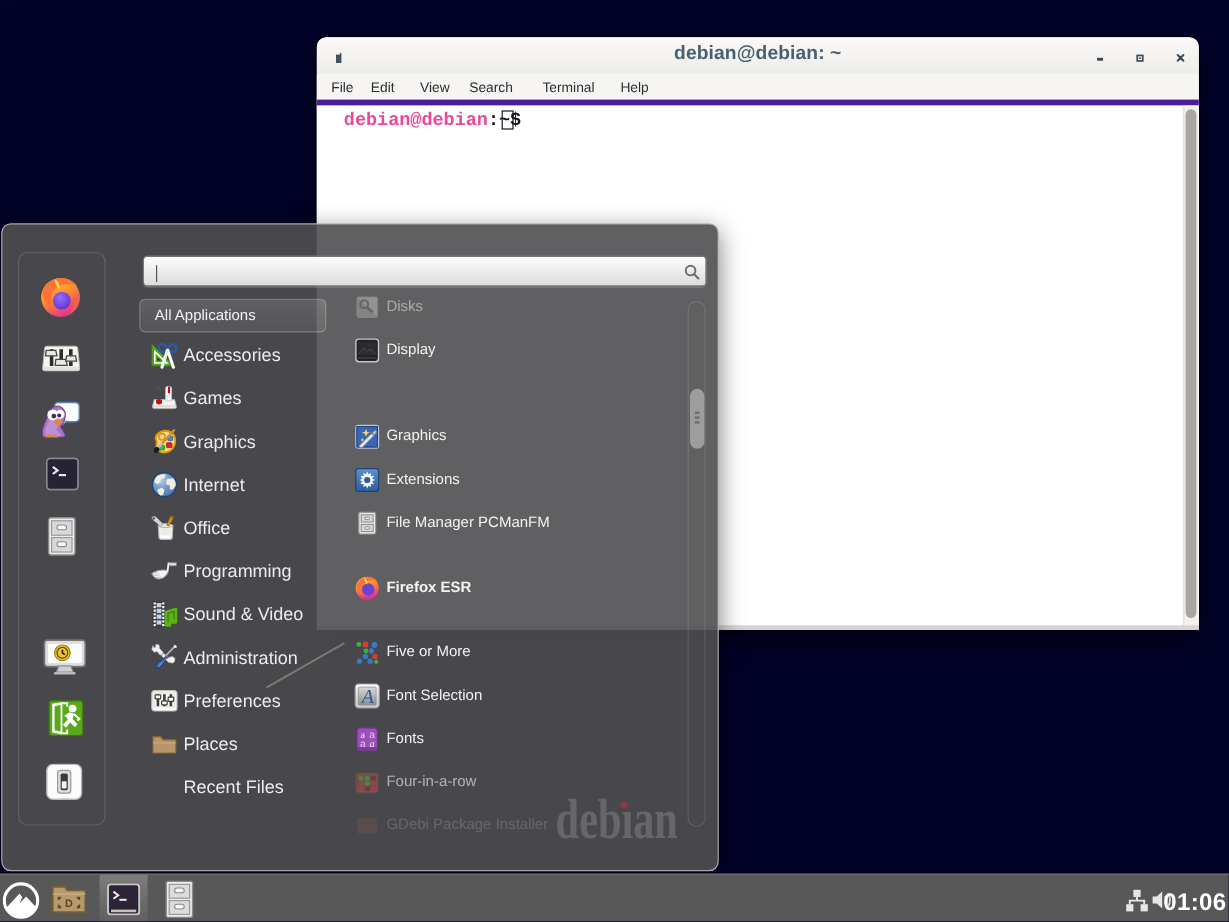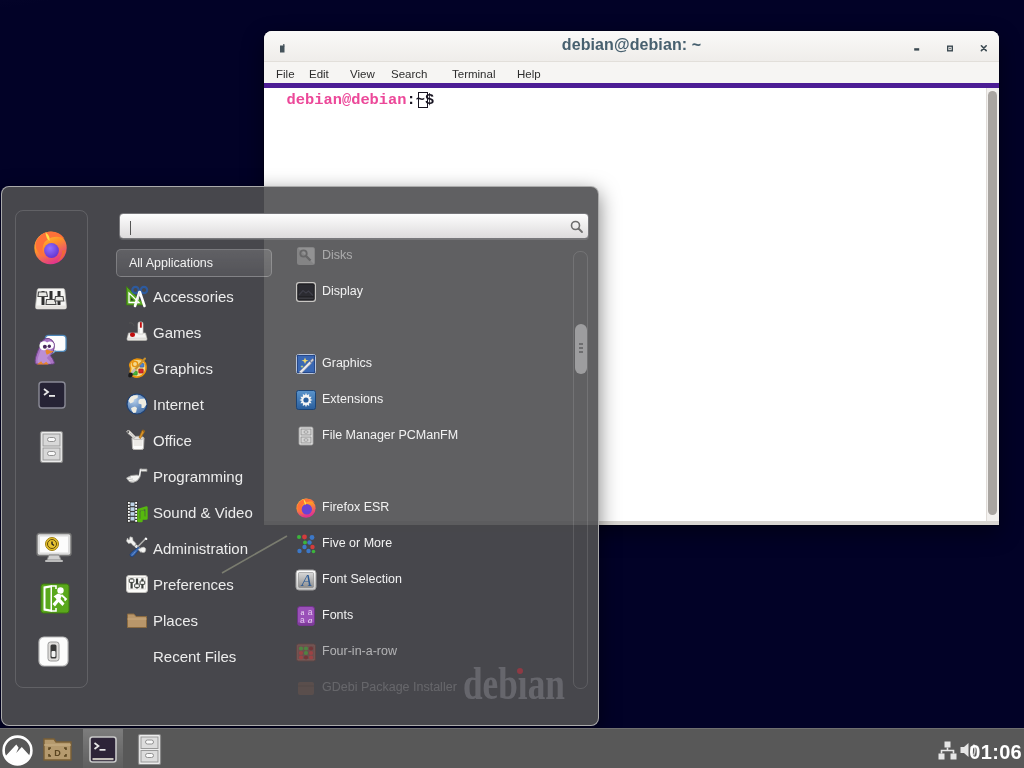--- a/index.html
+++ b/index.html
@@ -409,21 +409,21 @@
   <div class="app" style="top:234px;">
       <svg class="ic" viewBox="0 0 22 22">
         <rect x="4" y="2" width="14" height="18" rx="1.5" fill="#e9e9e9" stroke="#999" stroke-width="1"></rect>
         <rect x="6" y="4" width="10" height="6" fill="#d5d5d5" stroke="#888" stroke-width=".8"></rect>
         <rect x="6" y="12" width="10" height="6" fill="#d5d5d5" stroke="#888" stroke-width=".8"></rect>
         <rect x="9" y="6" width="4" height="2" rx="1" fill="#f8f8f8" stroke="#777" stroke-width=".7"></rect>
         <rect x="9" y="14" width="4" height="2" rx="1" fill="#f8f8f8" stroke="#777" stroke-width=".7"></rect>
       </svg>
       <span class="tx">File Manager PCManFM</span>
     </div>
-  <div class="app" style="top:306px;">
+  <div class="app" style="top:288px;font-weight:bold;">
       <svg class="ic" viewBox="0 0 22 22">
         <defs>
           <linearGradient id="ffg" x1="0" y1="0" x2=".3" y2="1">
             <stop offset="0" stop-color="#ffd54a"></stop>
             <stop offset=".45" stop-color="#ff9427"></stop>
             <stop offset="1" stop-color="#e03190"></stop>
           </linearGradient>
         </defs>
         <circle cx="11" cy="11.2" r="9.6" fill="url(#ffg)"></circle>
         <circle cx="11.8" cy="12.2" r="5.2" fill="#6a42d4"></circle>

